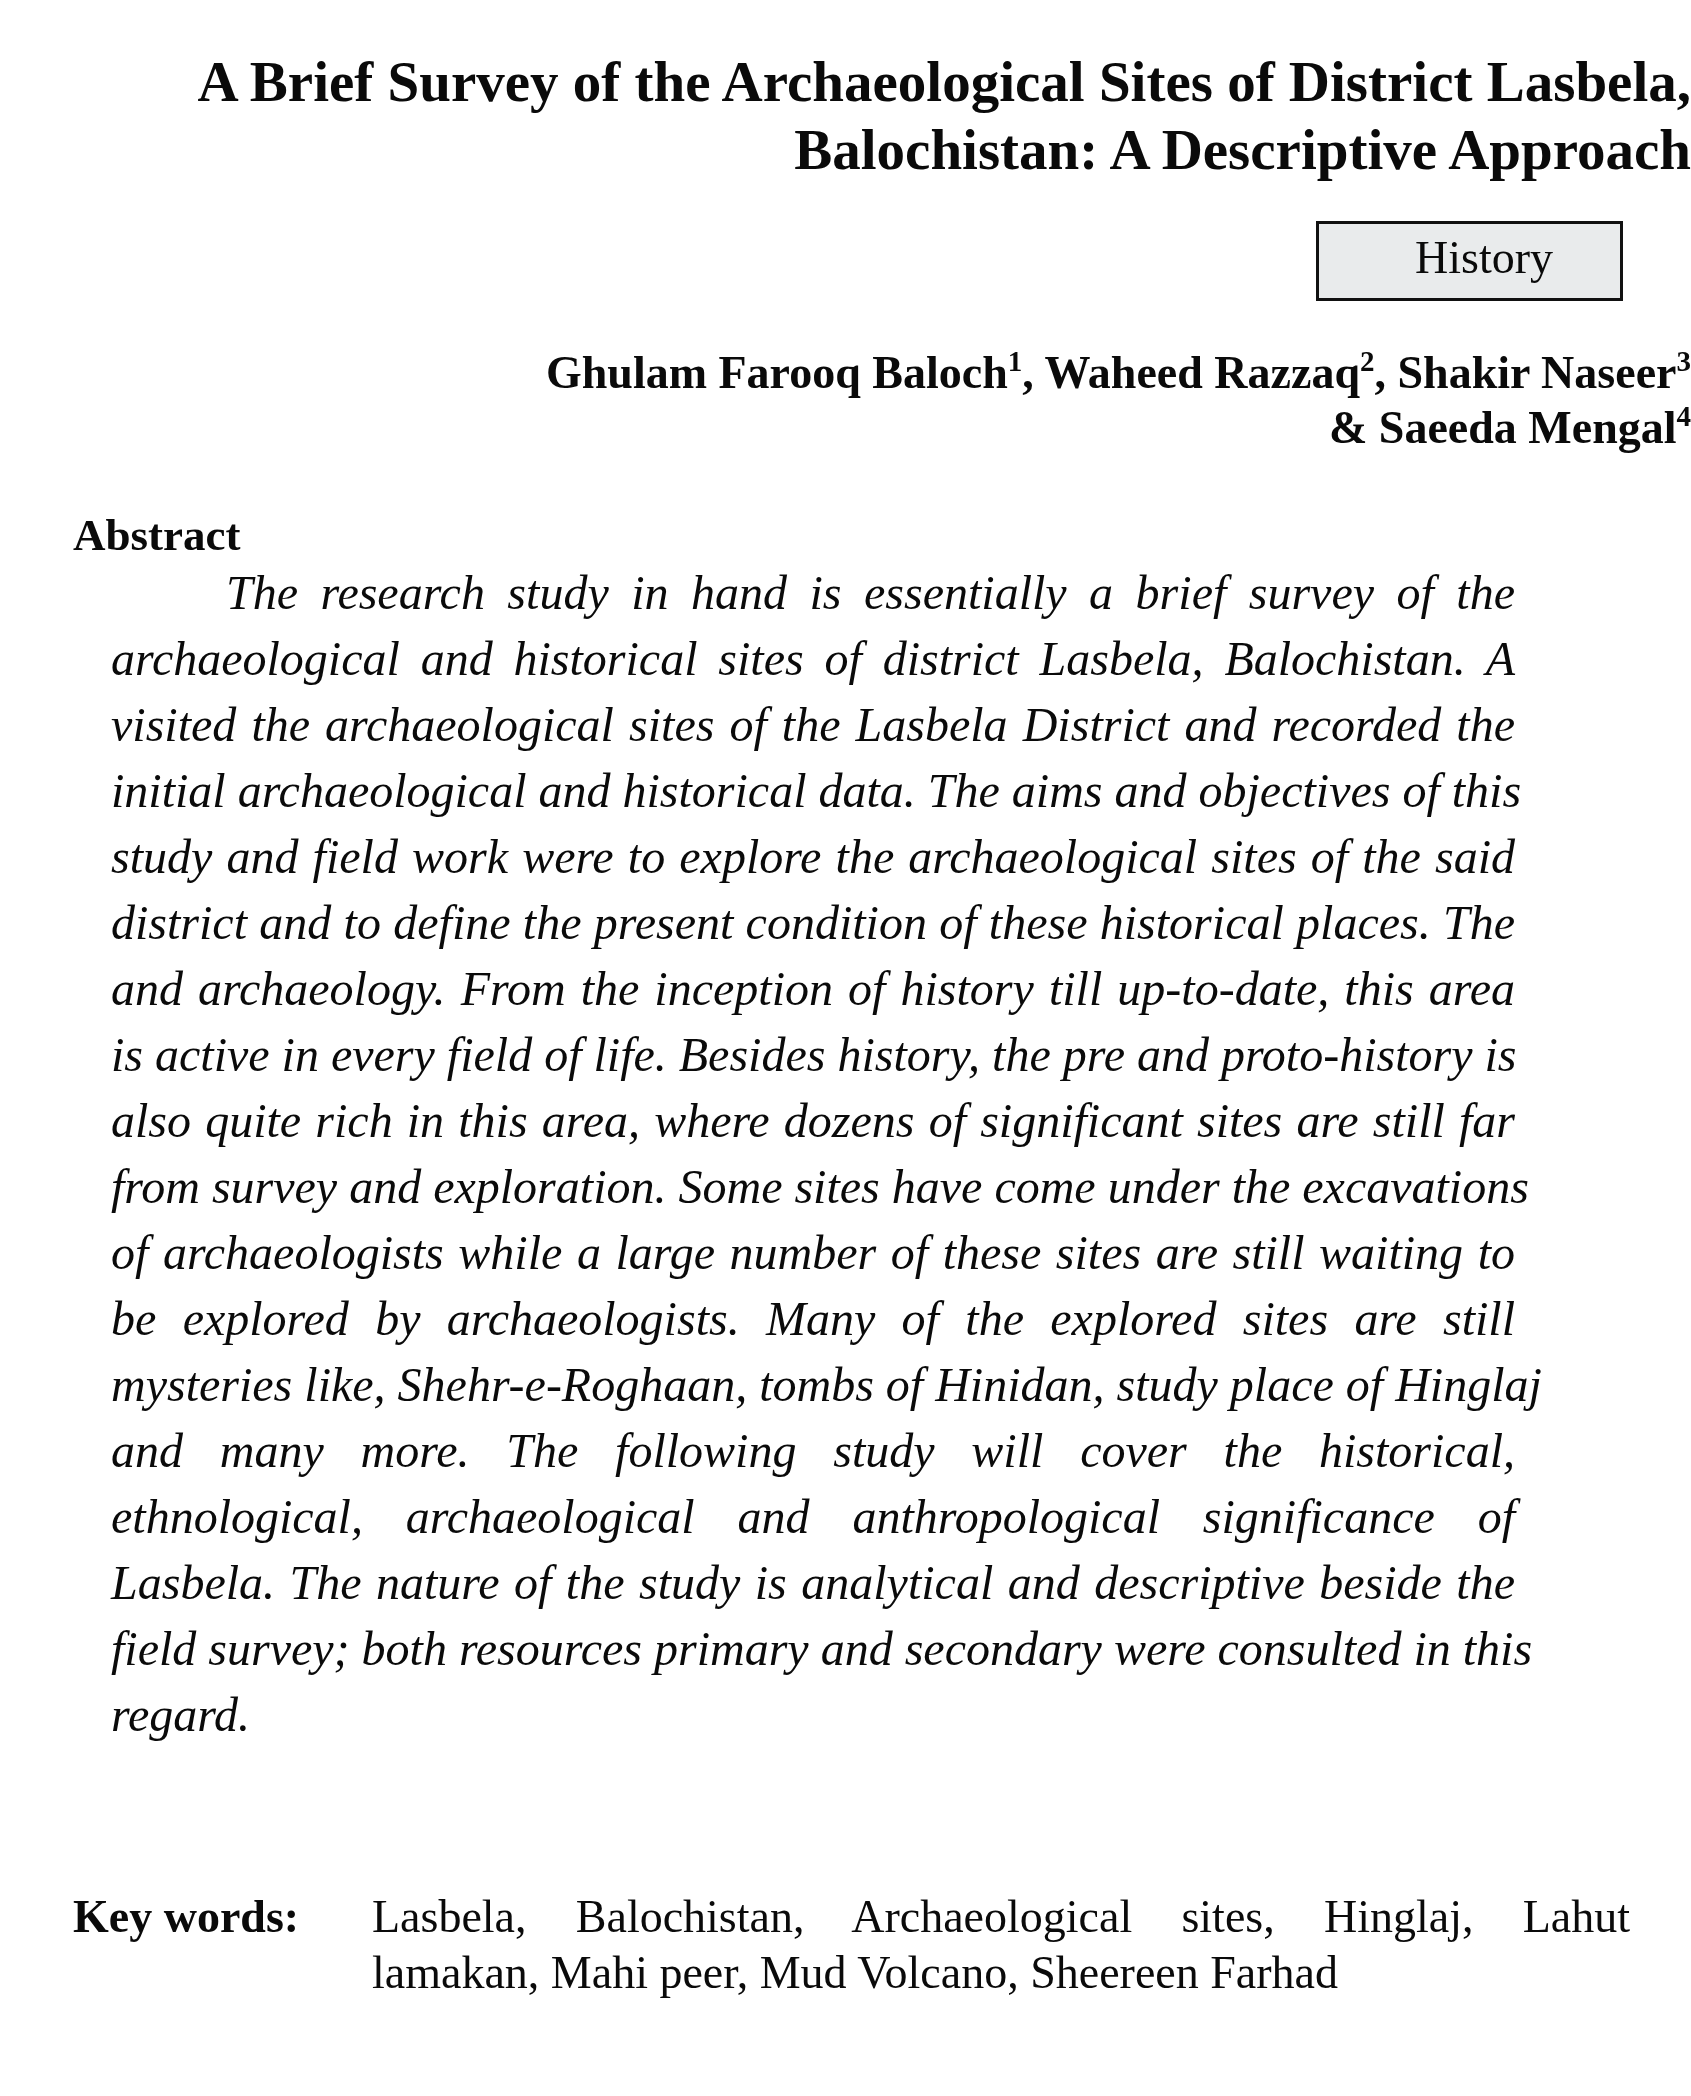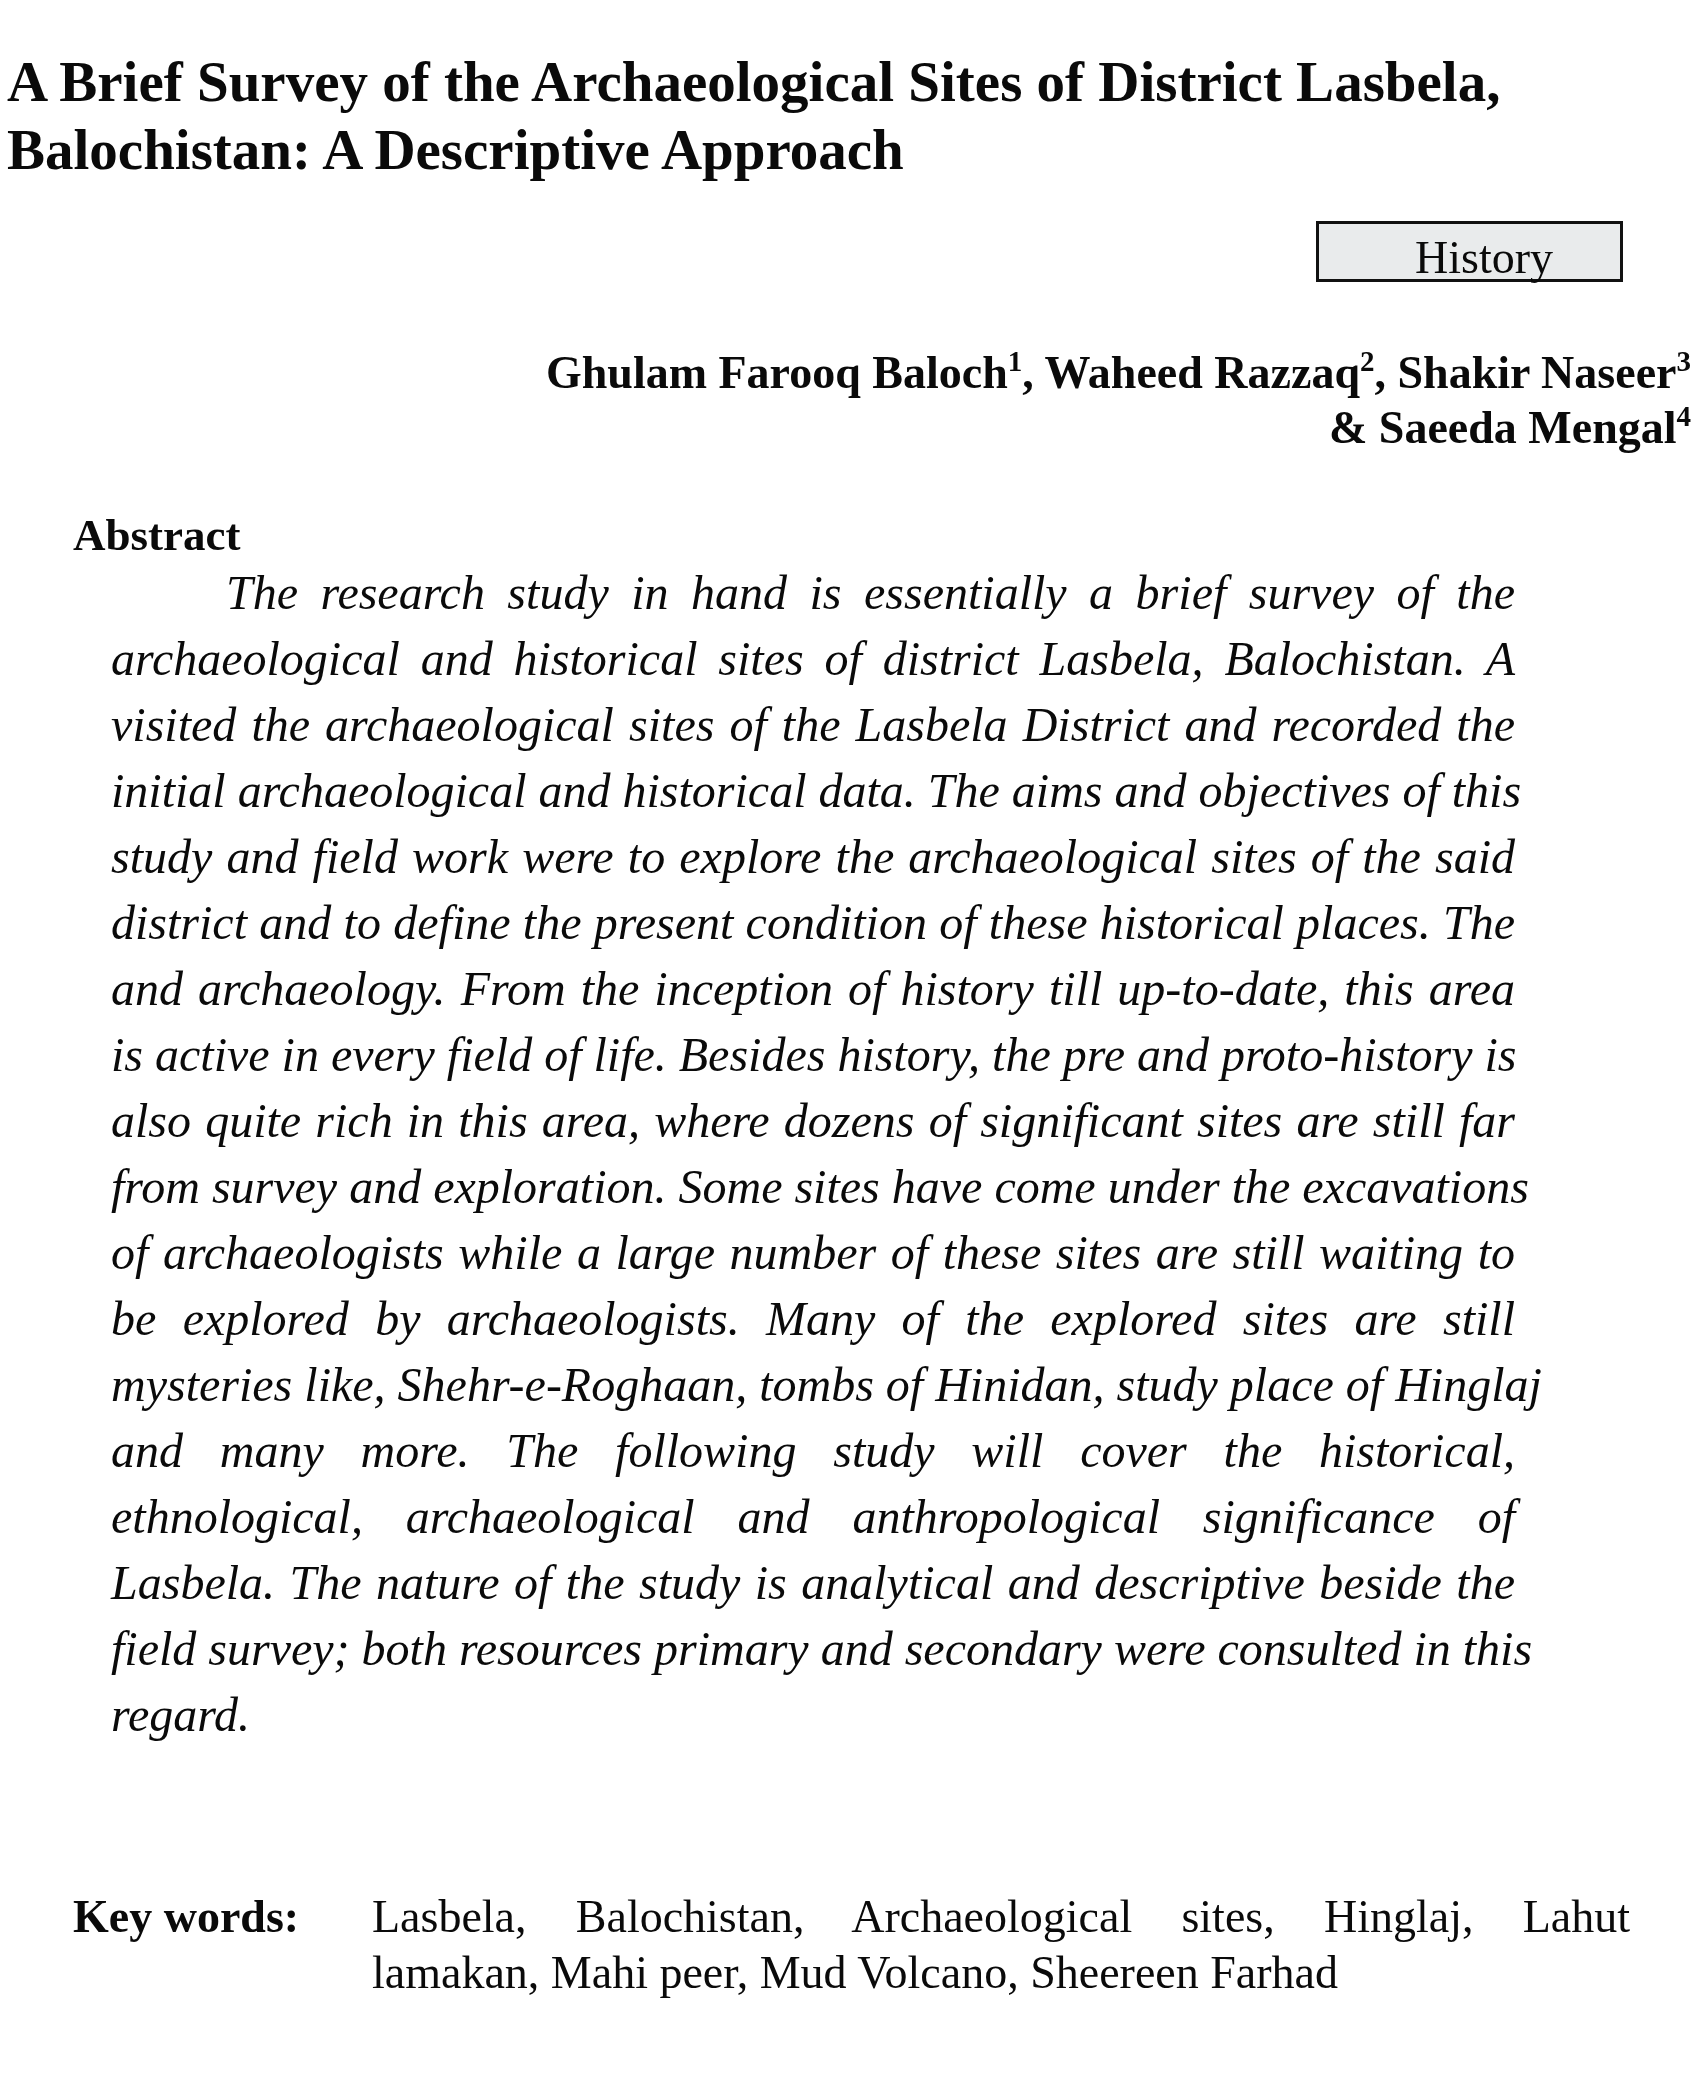--- a/index.html
+++ b/index.html
@@ -3,26 +3,26 @@
 <meta charset="utf-8">
 <style>
   html, body { margin: 0; padding: 0; background: #ffffff; }
   body {
     width: 1691px; height: 2096px; position: relative; overflow: hidden;
     font-family: "Liberation Serif", "DejaVu Serif", serif;
     color: #0a0a0a;
   }
   .title {
     position: absolute; left: 0; width: 1691px; top: 48px;
-    text-align: left; font-weight: bold; font-size: 57px; line-height: 68px;
-    margin: 0; padding-left: 7px; box-sizing: border-box;
+    text-align: right; font-weight: bold; font-size: 57px; line-height: 68px;
+    margin: 0; padding-left: 23px; box-sizing: border-box;
   }
   .title span { display: block; }
   .subject-box {
-    position: absolute; left: 1316px; top: 221px; width: 307px; height: 61px;
+    position: absolute; left: 1316px; top: 221px; width: 307px; height: 80px;
     box-sizing: border-box; border: 3px solid #111; background: #e9ebec;
   }
   .subject-box span {
     position: absolute; left: 96px; top: 8px;
     font-size: 46px; line-height: 52px; font-weight: normal;
   }
   .authors {
     position: absolute; left: 0; width: 1691px; top: 345px;
     text-align: right; font-weight: bold; font-size: 46px; line-height: 55px;
     padding-left: 12px; box-sizing: border-box;

